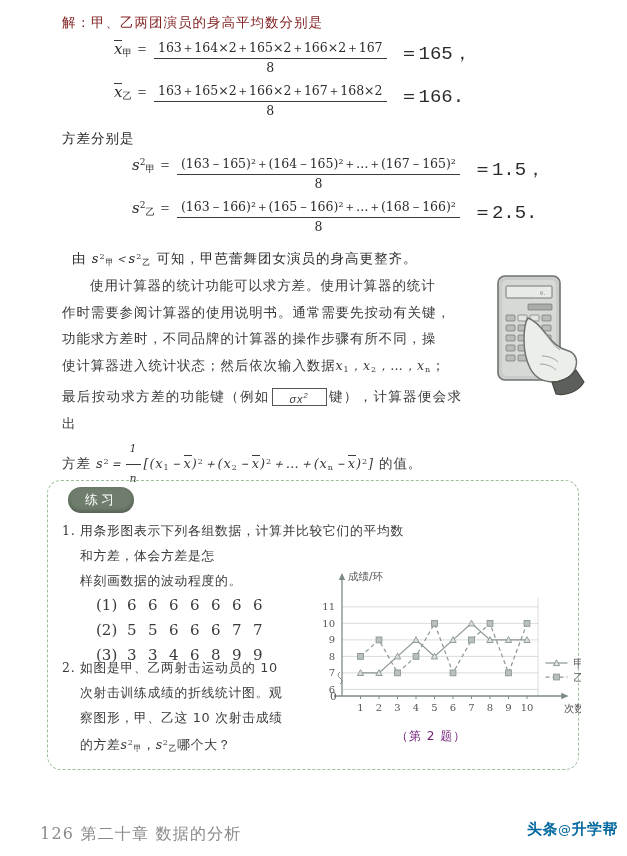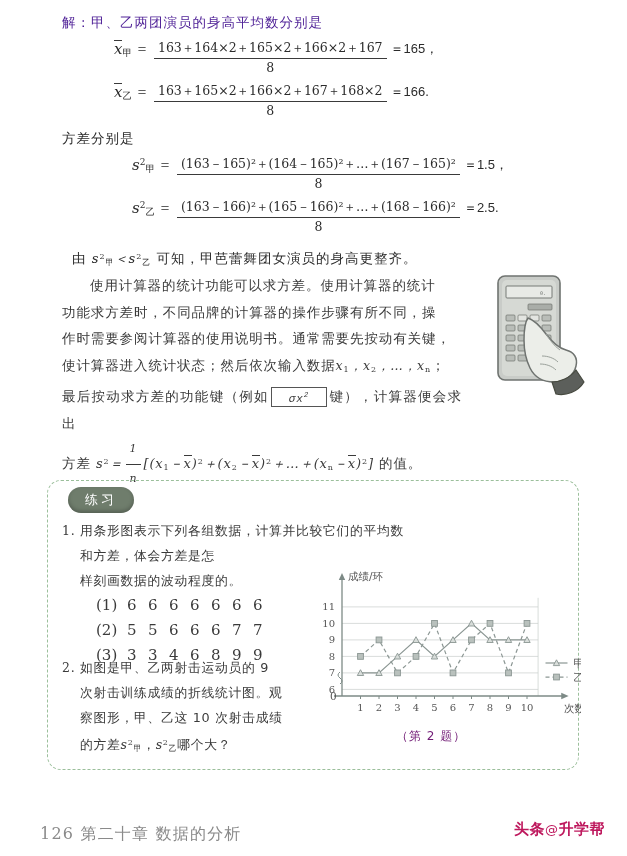--- a/index.html
+++ b/index.html
@@ -8,52 +8,52 @@
     background:#ffffff;
     font-family:"DejaVu Sans","Liberation Sans",sans-serif;
     color:#2b2b2b;
     overflow:hidden;
     position:relative;
   }
   .page{position:absolute;inset:0;}
 
   
   .solution{position:absolute;left:62px;top:14px;width:505px;}
-  .sol-lead{font-size:13.5px;letter-spacing:1px;color:#4c1d95;}
+  .sol-lead{font-size:13.5px;letter-spacing:1px;color:#7f1d1d;}
 
   .eq-row{display:flex;align-items:flex-start;margin-top:8px;}
   .eq-row.indent{padding-left:52px;}
   .eq-row.indent2{padding-left:70px;}
 
   .var{font-family:"DejaVu Serif","Liberation Serif",serif;font-style:italic;font-size:15px;position:relative;}
   .var .sub{font-style:normal;font-size:9.5px;vertical-align:-2px;}
   .var .sup{font-style:normal;font-size:9px;vertical-align:5px;}
   .ovl{border-top:1px solid #3a3a3a;display:inline-block;padding-top:1px;line-height:1;}
 
   .eqsign{font-family:"DejaVu Serif","Liberation Serif",serif;font-size:14px;margin:0 3px;}
 
   .frac{display:inline-flex;flex-direction:column;align-items:center;
         font-family:"DejaVu Serif","Liberation Serif",serif;font-size:12.5px;
         vertical-align:middle;margin:0 2px;}
   .frac .num{padding:0 4px 1px 4px;white-space:nowrap;}
   .frac .bar{height:1px;background:#3a3a3a;width:100%;}
   .frac .den{padding-top:1px;}
 
-  .result{font-family:Liberation Sans, sans-serif;font-size:13px;margin-left:2px;}
+  .result{font-family:Liberation Mono, monospace;font-size:19px;margin-left:11px;}
 
   .var-lead{position:absolute;left:62px;top:130px;font-size:13.5px;letter-spacing:1px;}
   .concl{position:absolute;left:72px;top:238px;font-size:13.5px;letter-spacing:1px;margin-top:12px;}
   .concl .mono{font-family:"DejaVu Serif","Liberation Serif",serif;font-style:italic;font-size:13px;}
 
   
   .calc-par{position:absolute;left:62px;top:272px;width:400px;}
   .calc-par p{margin:0;font-size:13.5px;line-height:26.5px;letter-spacing:.9px;color:#3a3a3a;text-align:justify;}
   .calc-par .ind{text-indent:28px;}
   .keybox{display:inline-block;border:1px solid #555;padding:0px 17px;margin:0 2px;
-          font-family:Liberation Mono, monospace;font-style:italic;font-size:11px;line-height:14px;
+          font-family:Liberation Sans, sans-serif;font-style:italic;font-size:11px;line-height:14px;
           vertical-align:middle;}
   .keybox sup{font-size:7.5px;}
 
   .var-eq{margin-top:4px;font-size:13.5px;letter-spacing:.8px;}
 
   
   .calcimg{position:absolute;left:484px;top:272px;width:112px;height:132px;}
 
   
   .exbox{position:absolute;left:47px;top:480px;width:530px;height:288px;
@@ -76,21 +76,21 @@
   .sgn .sub{font-style:normal;font-size:8px;vertical-align:-2px;}
   .sgn .sup{font-style:normal;font-size:8px;vertical-align:4px;}
 
   
   .chartwrap{position:absolute;left:306px;top:562px;width:275px;height:185px;}
   .chart-caption{position:absolute;left:396px;top:728px;font-size:12px;letter-spacing:1px;color:#701a75;}
 
   
   .footer{position:absolute;left:40px;top:824px;font-size:16px;color:#8a8a8a;letter-spacing:1.2px;}
   .footer .pg{font-family:"DejaVu Serif","Liberation Serif",serif;}
-  .watermark{position:absolute;right:22px;top:820px;font-size:15px;color:#be185d;
+  .watermark{position:absolute;right:9px;top:820px;font-size:15px;color:#0369a1;
              letter-spacing:.5px;font-weight:bold;}
   .watermark .at{font-weight:normal;font-size:13px;}
 </style>
 </head>
 <body>
 
 <div class="page">
 
   <div class="solution">
     <div class="sol-lead">解：甲、乙两团演员的身高平均数分别是</div>
@@ -155,22 +155,22 @@
   <div class="concl">
     <span>由</span>
     <span class="mono">
       s<span style="font-size:8px;vertical-align:4px;font-style:normal;">2</span><span style="font-size:8px;vertical-align:-2px;font-style:normal;">甲</span>＜s<span style="font-size:8px;vertical-align:4px;font-style:normal;">2</span><span style="font-size:8px;vertical-align:-2px;font-style:normal;">乙</span>
     </span>
     <span>可知，甲芭蕾舞团女演员的身高更整齐。</span>
   </div>
 
   <div class="calc-par">
     <p class="ind">使用计算器的统计功能可以求方差。使用计算器的统计</p>
+    <p>作时需要参阅计算器的使用说明书。通常需要先按动有关键，</p>
     <p>功能求方差时，不同品牌的计算器的操作步骤有所不同，操</p>
-    <p>作时需要参阅计算器的使用说明书。通常需要先按动有关键，</p>
     <p>
       <span>使计算器进入统计状态；然后依次输入数据</span><span class="sgn">x<span class="sub">1</span>，x<span class="sub">2</span>，…，x<span class="sub">n</span></span><span>；</span>
     </p>
     <p>
       <span>最后按动求方差的功能键（例如</span><span class="keybox">σ<span style="font-style:italic;">x</span><sup>2</sup></span><span>键），计算器便会求出</span>
     </p>
     <p class="var-eq">
       <span>方差</span>
       <span class="sgn" style="font-size:13px;">
         s<span class="sup">2</span>＝<span class="frac" style="font-size:11px;vertical-align:middle;">
@@ -243,21 +243,21 @@
       </div>
       <div class="datarow">
         <span class="lab">(3)</span><span class="d">3</span><span class="d">3</span><span class="d">4</span><span class="d">6</span><span class="d">8</span><span class="d">9</span><span class="d">9</span>
       </div>
     </div>
   </div>
 
   <div class="ex-item ex2">
     <span class="ex-num">2.</span>
     <div class="ex-body">
-      <div>如图是甲、乙两射击运动员的 9</div>
+      <div>如图是甲、乙两射击运动员的 10</div>
       <div>次射击训练成绩的折线统计图。观</div>
       <div>察图形，甲、乙这 10 次射击成绩</div>
       <div>
         <span>的方差</span><span class="sgn">s<span class="sup">2</span><span class="sub">甲</span></span><span>，</span><span class="sgn">s<span class="sup">2</span><span class="sub">乙</span></span><span>哪个大？</span>
       </div>
     </div>
   </div>
 
   <div class="chartwrap">
     <svg id="chart-svg" viewBox="0 0 275 185" width="275" height="185">

